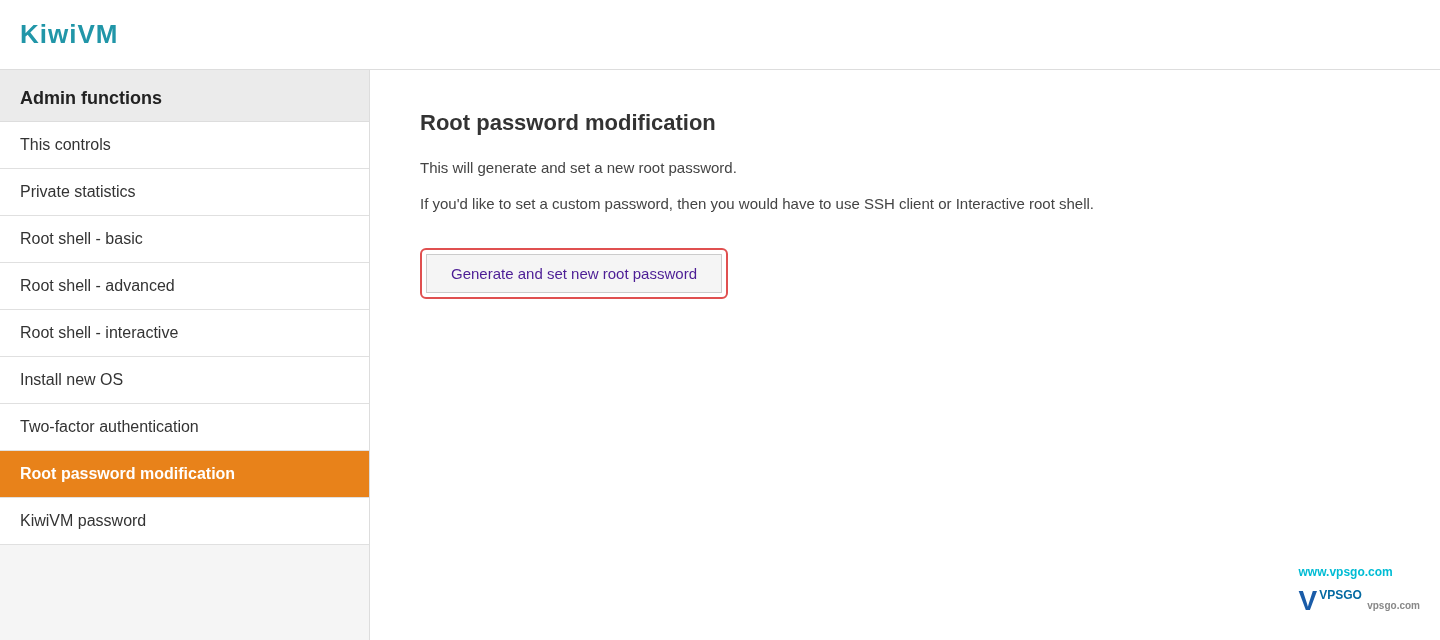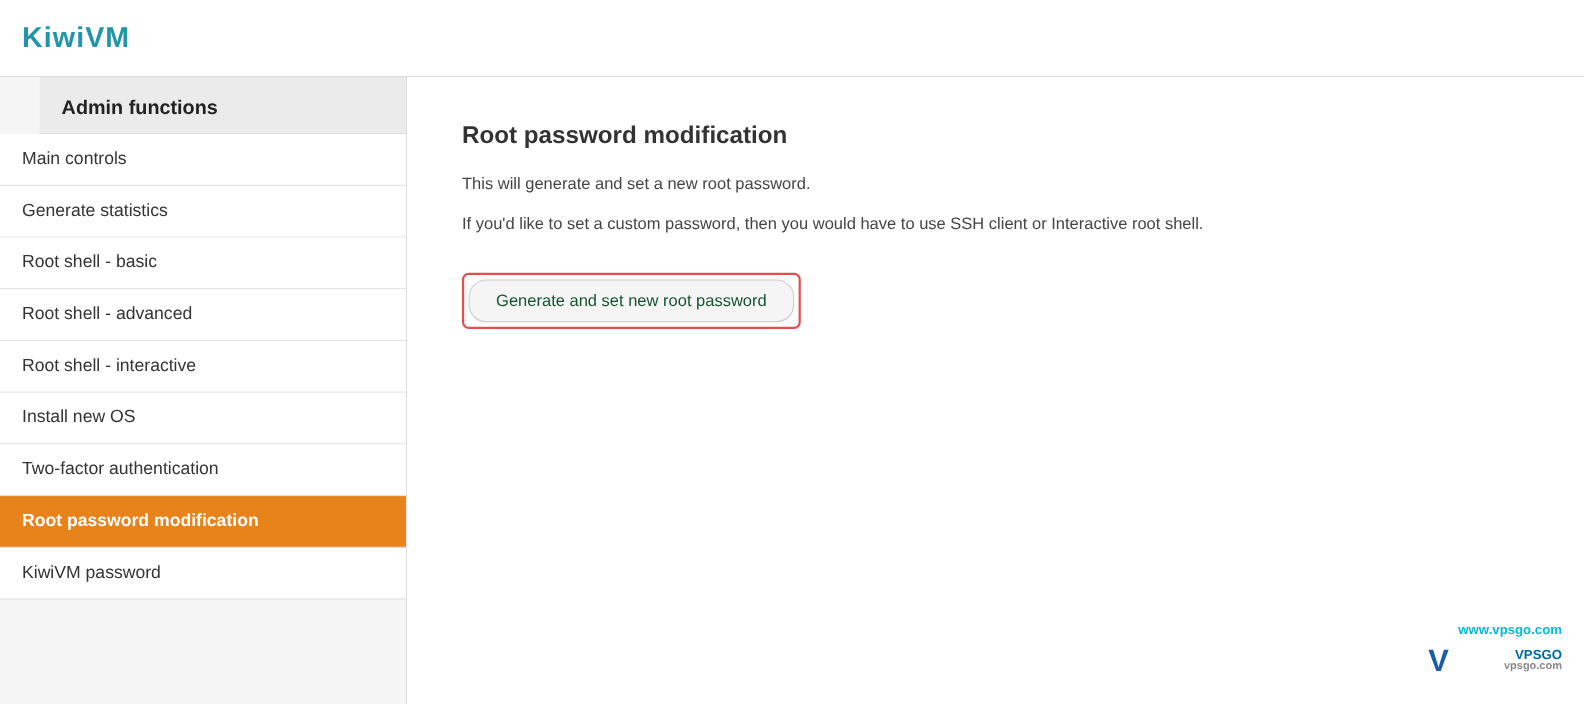--- a/index.html
+++ b/index.html
@@ -46,21 +46,20 @@
       overflow-y: auto;
     }
 
     .sidebar-section-header {
       font-size: 18px;
       font-weight: bold;
       color: #222;
       padding: 18px 20px 12px 20px;
       background: #ebebeb;
       border-bottom: 1px solid #ddd;
-      margin-left: 36px;
     }
 
     .sidebar-item {
       padding: 14px 20px;
       border-bottom: 1px solid #e0e0e0;
       cursor: pointer;
       font-size: 16px;
       color: #333;
       background: #fff;
       transition: background 0.15s;
@@ -97,37 +96,37 @@
       margin-top: 20px;
       display: inline-block;
       border: 2px solid #e05050;
       border-radius: 6px;
       padding: 4px;
     }
 
     .generate-btn {
       background: #f5f5f5;
       border: 1px solid #ccc;
-      border-radius: 16px;
+      border-radius: 0;
       padding: 10px 24px;
       font-size: 15px;
-      color: #14532d;
+      color: #4c1d95;
       cursor: pointer;
       font-weight: normal;
       transition: background 0.15s;
     }
 
     .watermark {
       position: absolute;
       bottom: 20px;
       right: 20px;
       font-family: Arial, sans-serif;
       font-size: 12px;
       color: #00bcd4;
-      text-align: right;
+      text-align: left;
       font-weight: bold;
       line-height: 1.4;
     }
 
     .watermark-logo {
       display: flex;
       align-items: center;
       gap: 2px;
     }
   </style>
@@ -136,24 +135,24 @@
 
 <div class="header">
   <div class="logo">KiwiVM</div>
 </div>
 
 <div class="main-layout">
   <div class="sidebar">
     <div class="sidebar-section-header">Admin functions</div>
 
     <div class="sidebar-item">
-      <span>Main controls</span>
+      <span>This controls</span>
     </div>
     <div class="sidebar-item">
-      <span>Generate statistics</span>
+      <span>Private statistics</span>
     </div>
     <div class="sidebar-item">
       <span>Root shell - basic</span>
     </div>
     <div class="sidebar-item">
       <span>Root shell - advanced</span>
     </div>
     <div class="sidebar-item">
       <span>Root shell - interactive</span>
     </div>

